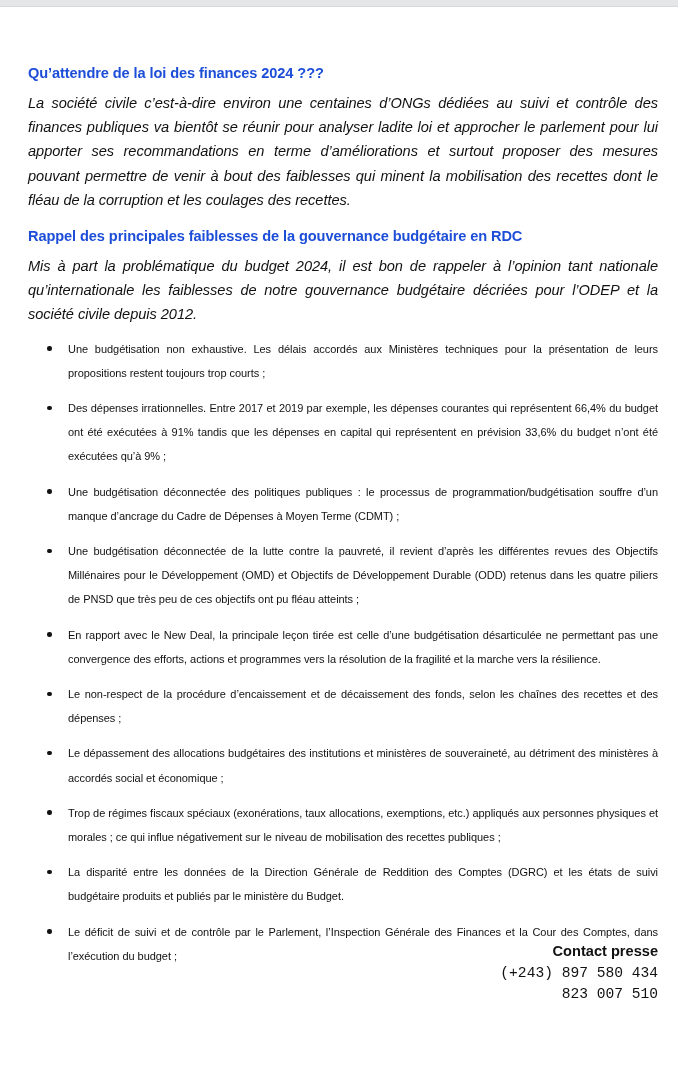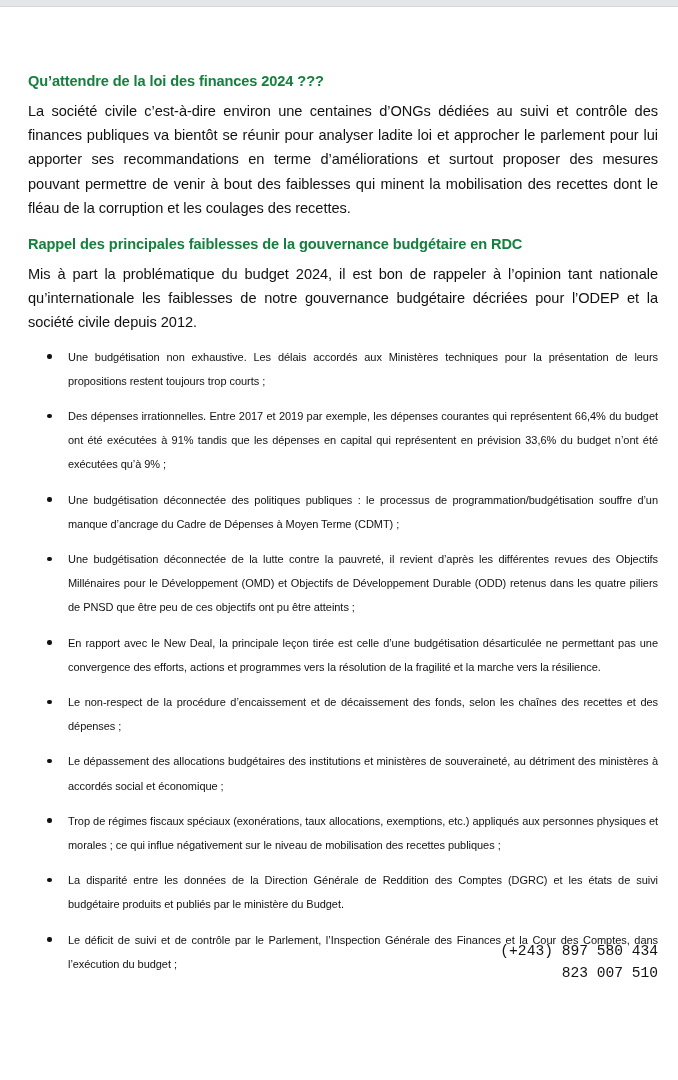--- a/index.html
+++ b/index.html
@@ -43,37 +43,38 @@
     position: absolute;
     left: 28px;
     top: 47px;
     width: 630px;
   }
 
   h2.section-heading {
     font-size: 14.6px;
     font-weight: bold;
     line-height: 20px;
-    margin: 16px 0 8px 0;
+    margin: 8px 0 8px 0;
     letter-spacing: -0.1px;
-    color: #15803d;
+    color: #1d4ed8;
   }
 
   h2.section-heading.second {
     margin-top: 14px;
   }
 
   p.body-paragraph {
     font-size: 14.6px;
     line-height: 24.2px;
     margin: 0 0 4px 0;
     text-align: justify;
     text-justify: inter-word;
     color: #111111;
     letter-spacing: -0.05px;
+    font-style: italic;
   }
 
   ul.weakness-list {
     list-style: none;
     margin: 10px 0 0 0;
     padding: 0;
   }
 
   ul.weakness-list > li {
     position: relative;
@@ -147,21 +148,21 @@
       <li>
         <span class="bullet-dot"></span>
         <span class="item-text">Des dépenses irrationnelles. Entre 2017 et 2019 par exemple, les dépenses courantes qui représentent 66,4% du budget ont été exécutées à 91% tandis que les dépenses en capital qui représentent en prévision 33,6% du budget n’ont été exécutées qu’à 9% ;</span>
       </li>
       <li>
         <span class="bullet-dot"></span>
         <span class="item-text">Une budgétisation déconnectée des politiques publiques : le processus de programmation/budgétisation souffre d’un manque d’ancrage du Cadre de Dépenses à Moyen Terme (CDMT) ;</span>
       </li>
       <li>
         <span class="bullet-dot"></span>
-        <span class="item-text">Une budgétisation déconnectée de la lutte contre la pauvreté, il revient d’après les différentes revues des Objectifs Millénaires pour le Développement (OMD) et Objectifs de Développement Durable (ODD) retenus dans les quatre piliers de PNSD que être peu de ces objectifs ont pu être atteints ;</span>
+        <span class="item-text">Une budgétisation déconnectée de la lutte contre la pauvreté, il revient d’après les différentes revues des Objectifs Millénaires pour le Développement (OMD) et Objectifs de Développement Durable (ODD) retenus dans les quatre piliers de PNSD que très peu de ces objectifs ont pu fléau atteints ;</span>
       </li>
       <li>
         <span class="bullet-dot"></span>
         <span class="item-text">En rapport avec le New Deal, la principale leçon tirée est celle d’une budgétisation désarticulée ne permettant pas une convergence des efforts, actions et programmes vers la résolution de la fragilité et la marche vers la résilience.</span>
       </li>
       <li>
         <span class="bullet-dot"></span>
         <span class="item-text">Le non-respect de la procédure d’encaissement et de décaissement des fonds, selon les chaînes des recettes et des dépenses ;</span>
       </li>
       <li>
@@ -178,17 +179,18 @@
       </li>
       <li>
         <span class="bullet-dot"></span>
         <span class="item-text">Le déficit de suivi et de contrôle par le Parlement, l’Inspection Générale des Finances et la Cour des Comptes, dans l’exécution du budget ;</span>
       </li>
     </ul>
 
   </div>
 
   <div class="contact-block">
+    <span class="contact-title">Contact presse</span>
     <span class="contact-line">(+243) 897 580 434</span>
     <span class="contact-line">823 007 510</span>
   </div>
 
 </div>
 
 </body></html>

